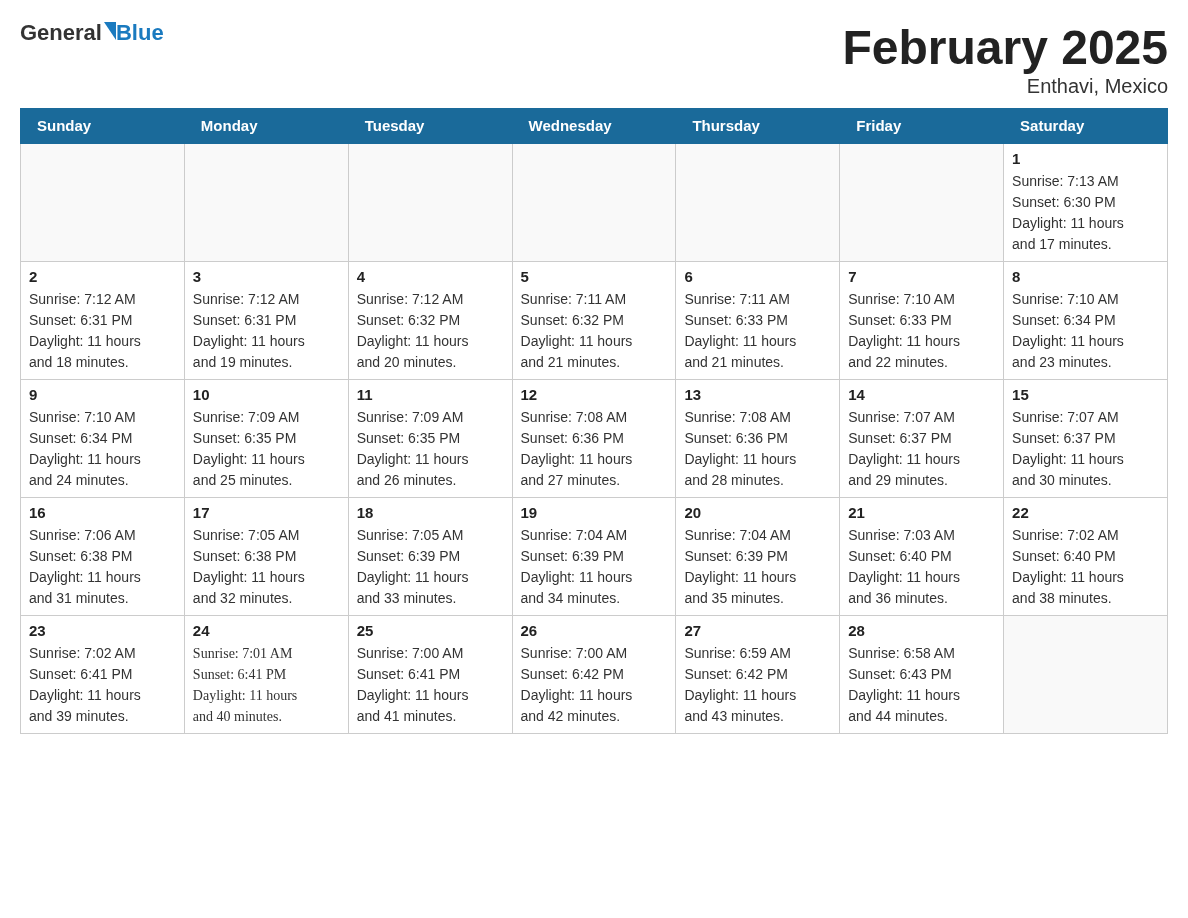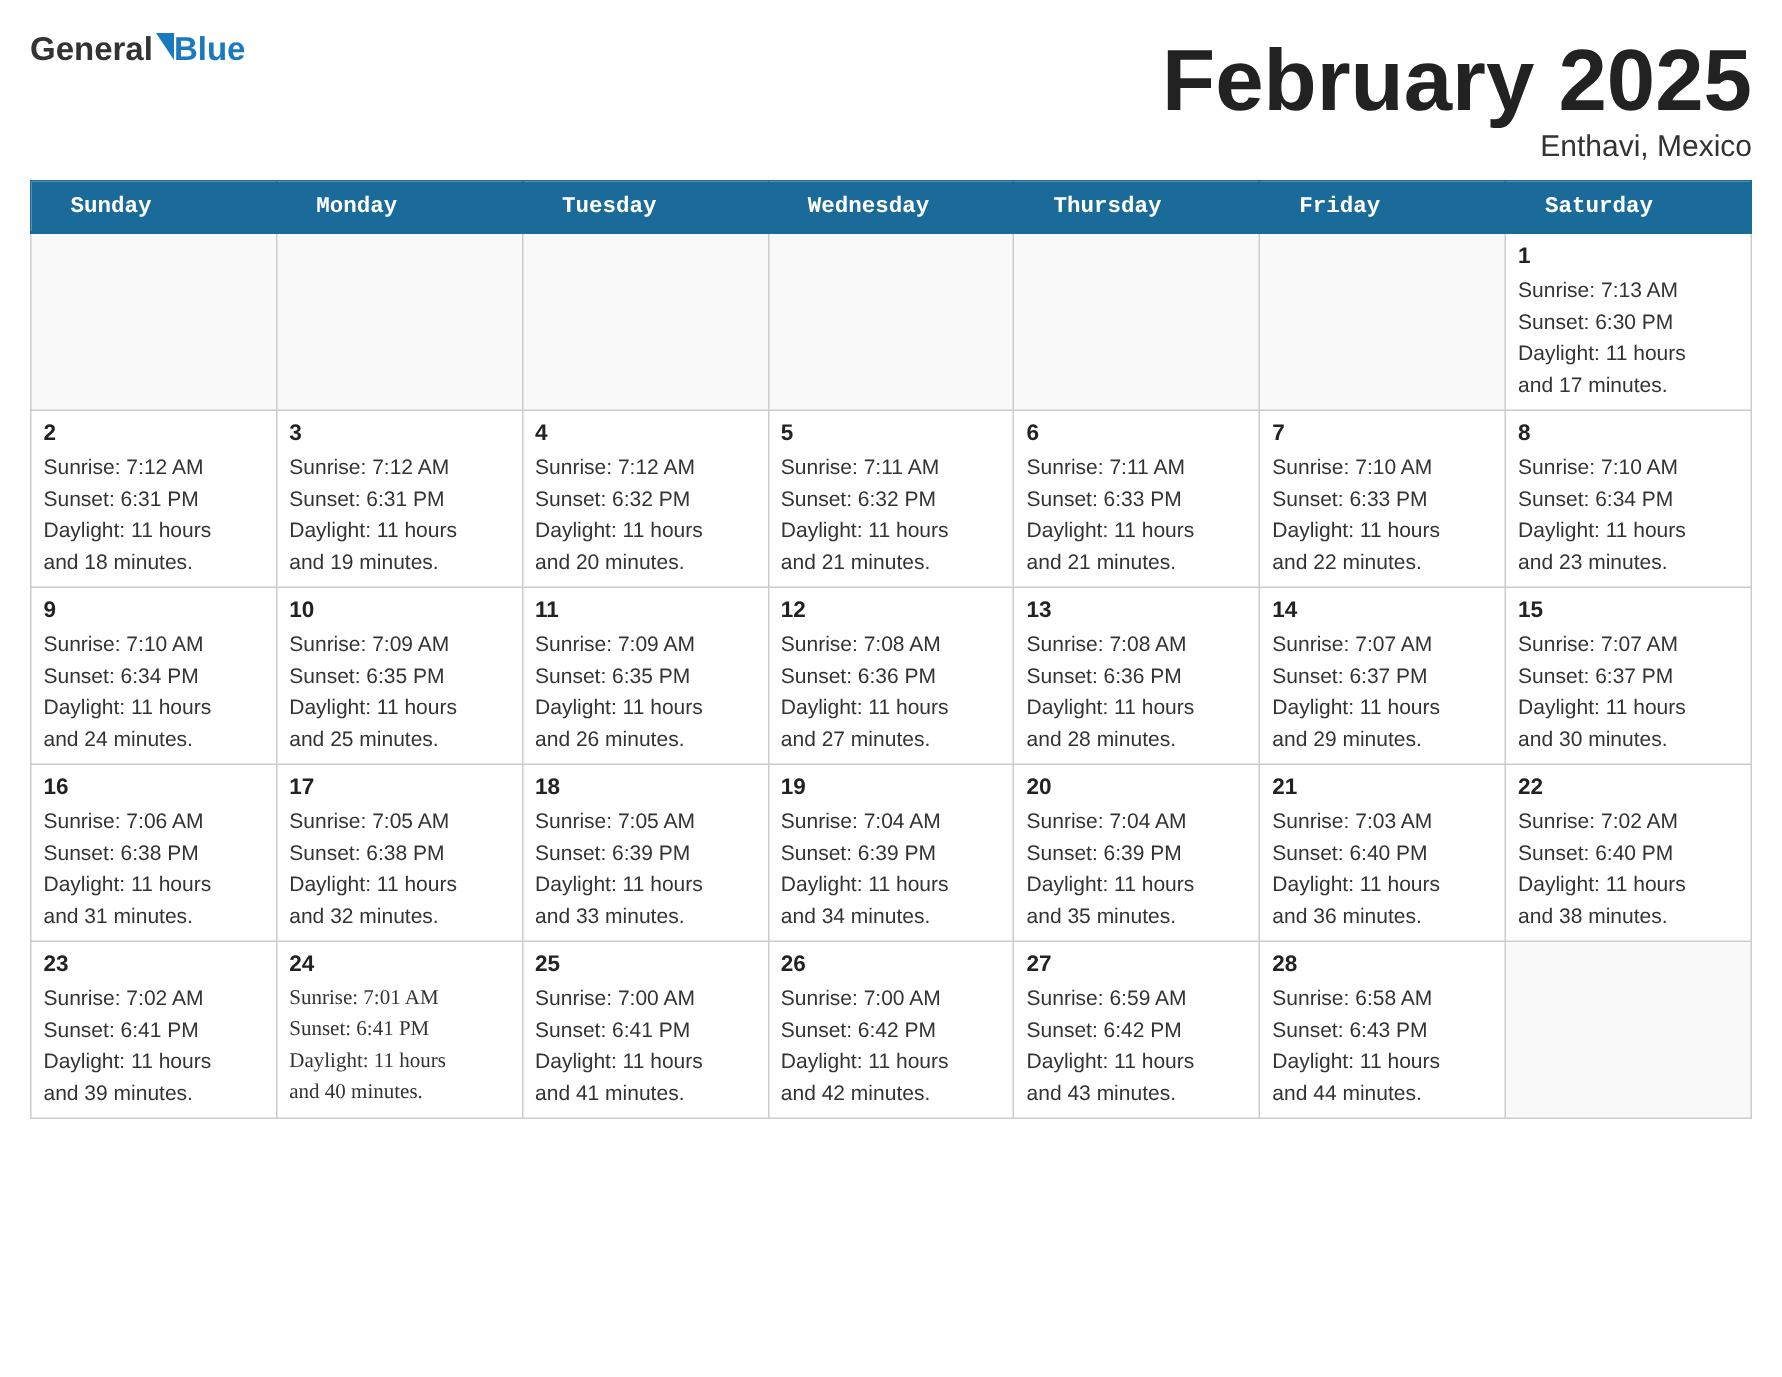--- a/index.html
+++ b/index.html
@@ -42,42 +42,41 @@
       flex-direction: row;
     }
     .logo-row1 {
       display: flex;
       align-items: center;
     }
     .title-block {
       text-align: right;
     }
     .month-title {
-      font-size: 58px;
+      font-size: 48px;
       font-weight: bold;
       color: #222;
     }
     .location-title {
       font-size: 20px;
       color: #333;
       margin-top: 0;
     }
     .calendar {
       width: 100%;
       border-collapse: collapse;
     }
     .calendar thead tr th {
       background-color: #1a6a9a;
       color: #fff;
       font-size: 15px;
       font-weight: bold;
-      padding: 8px 26px;
+      padding: 8px 16px;
       text-align: left;
       border: 1px solid #1a6a9a;
-      font-family: Liberation Mono, monospace;
     }
     .calendar tbody tr td {
       border: 1px solid #ccc;
       vertical-align: top;
       padding: 6px 8px;
       font-size: 13px;
       color: #333;
       min-height: 100px;
       width: 14.28%;
     }

